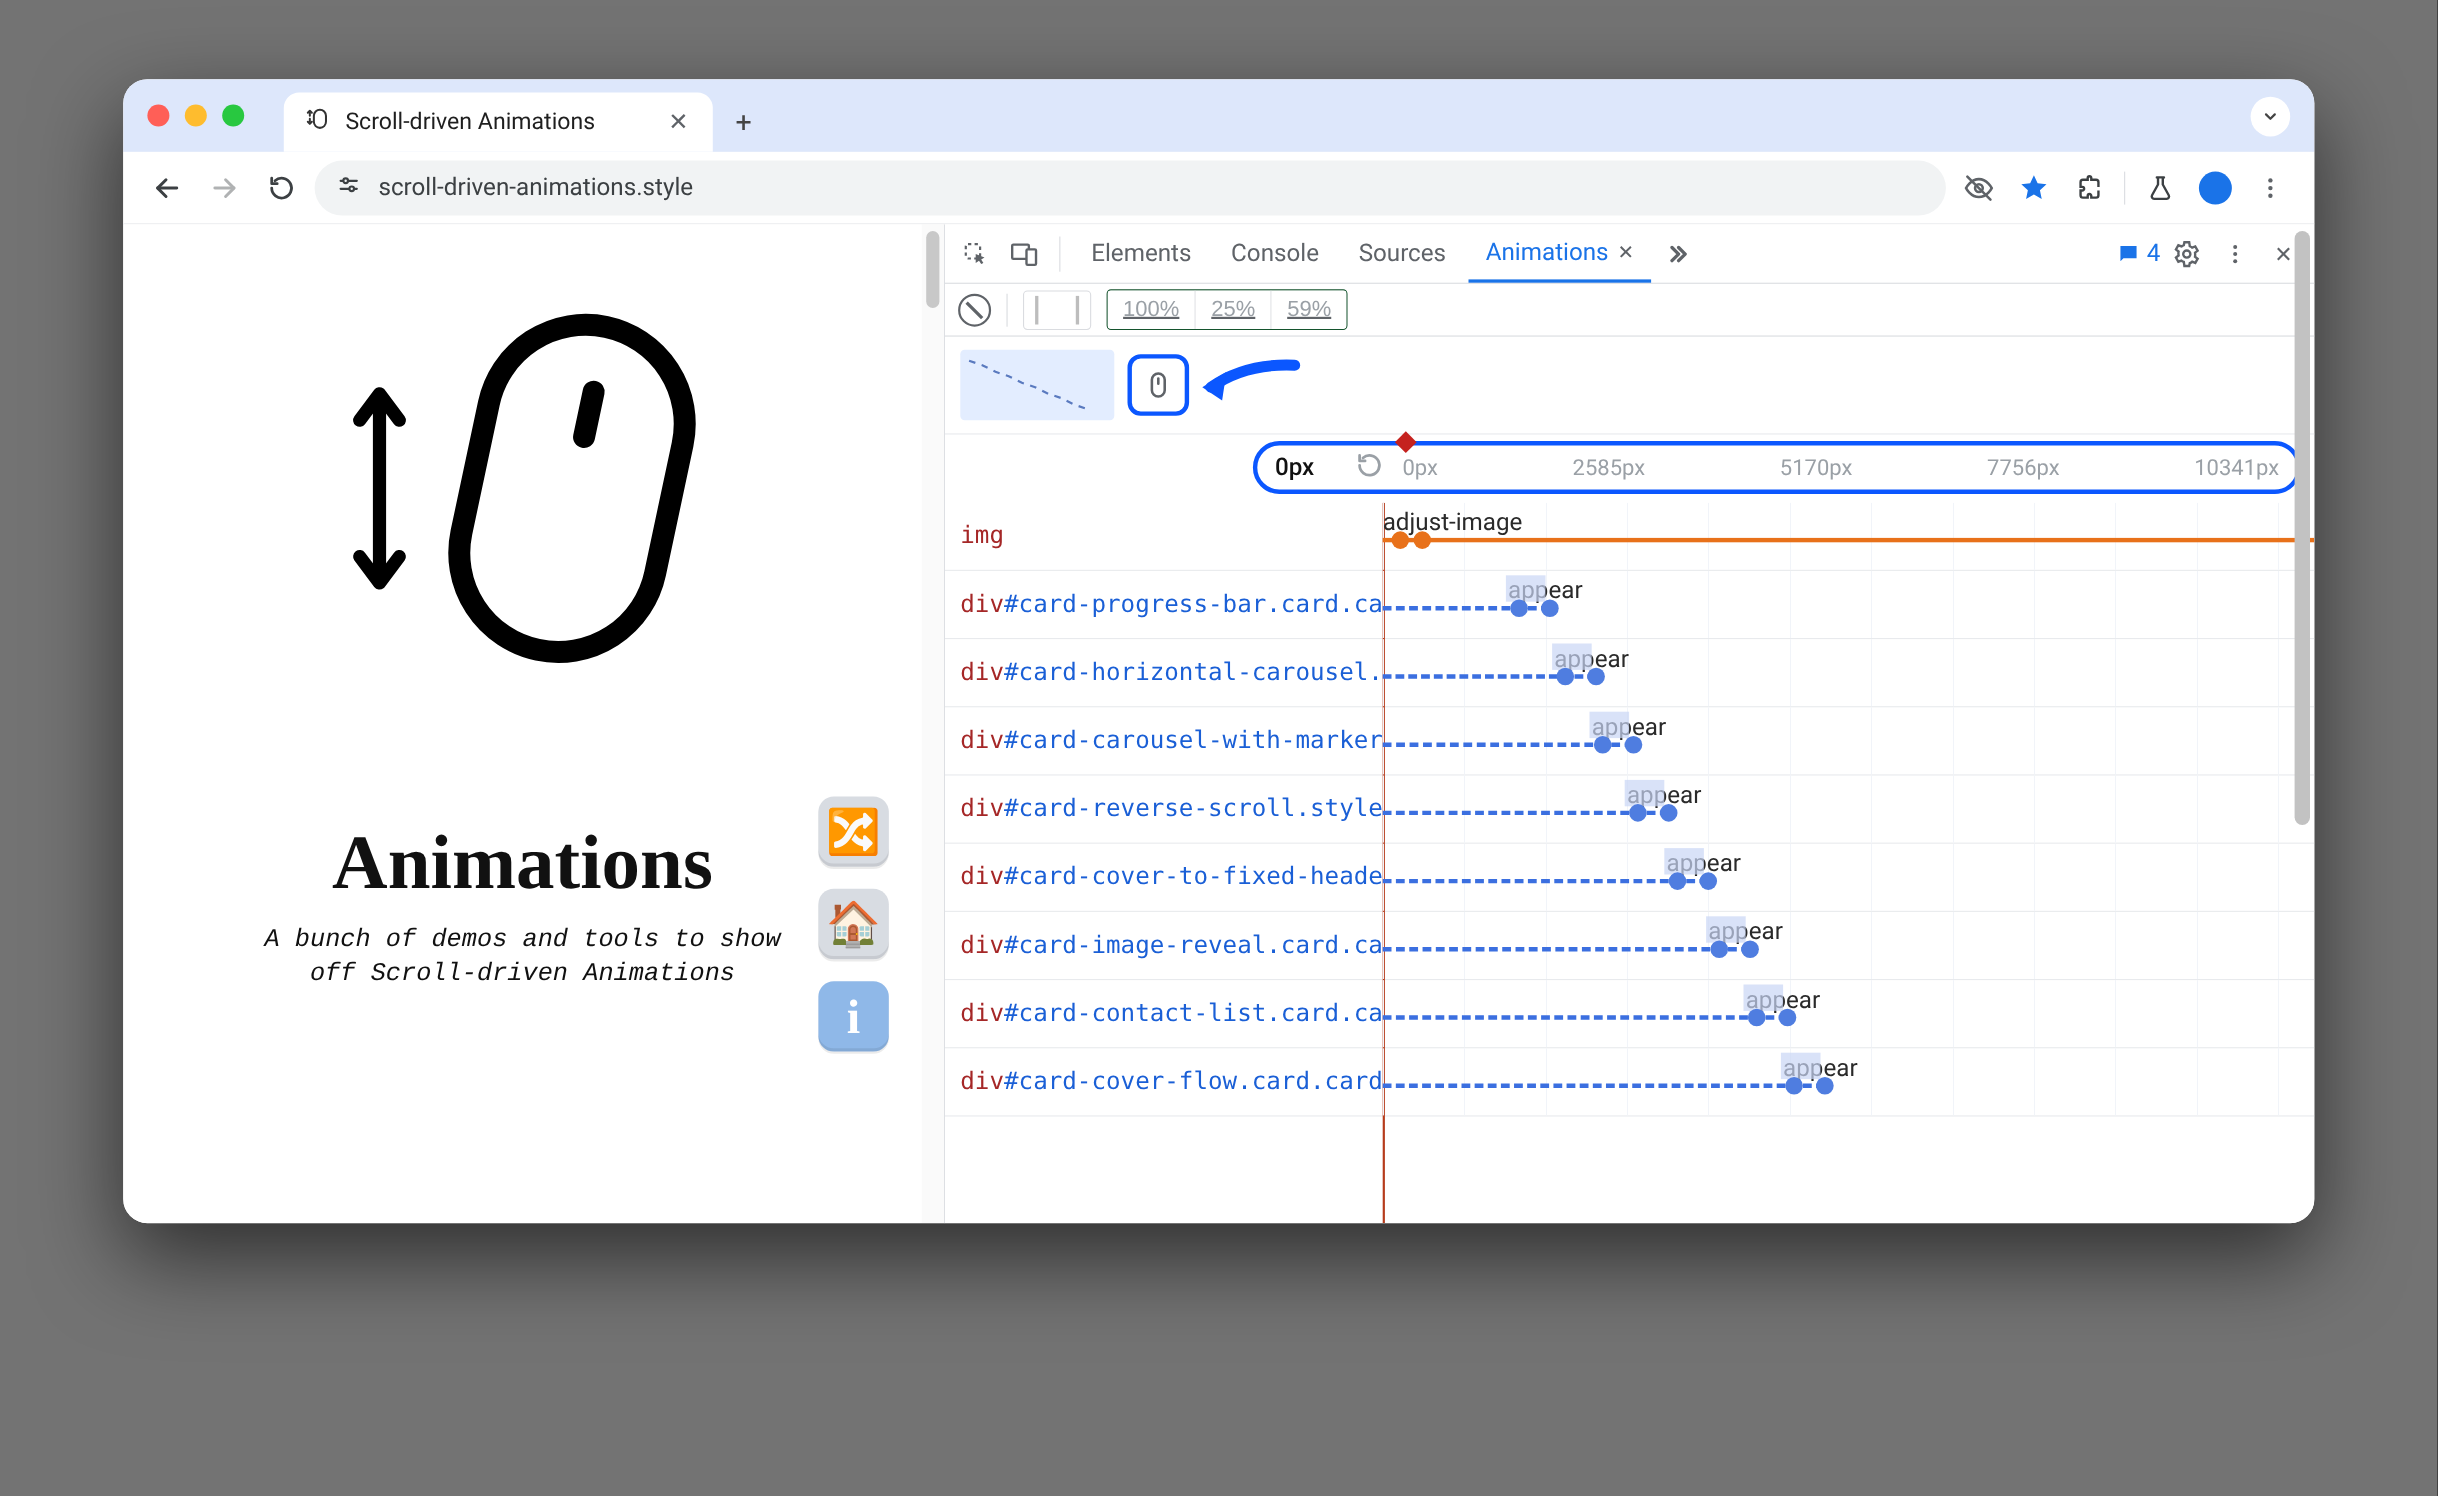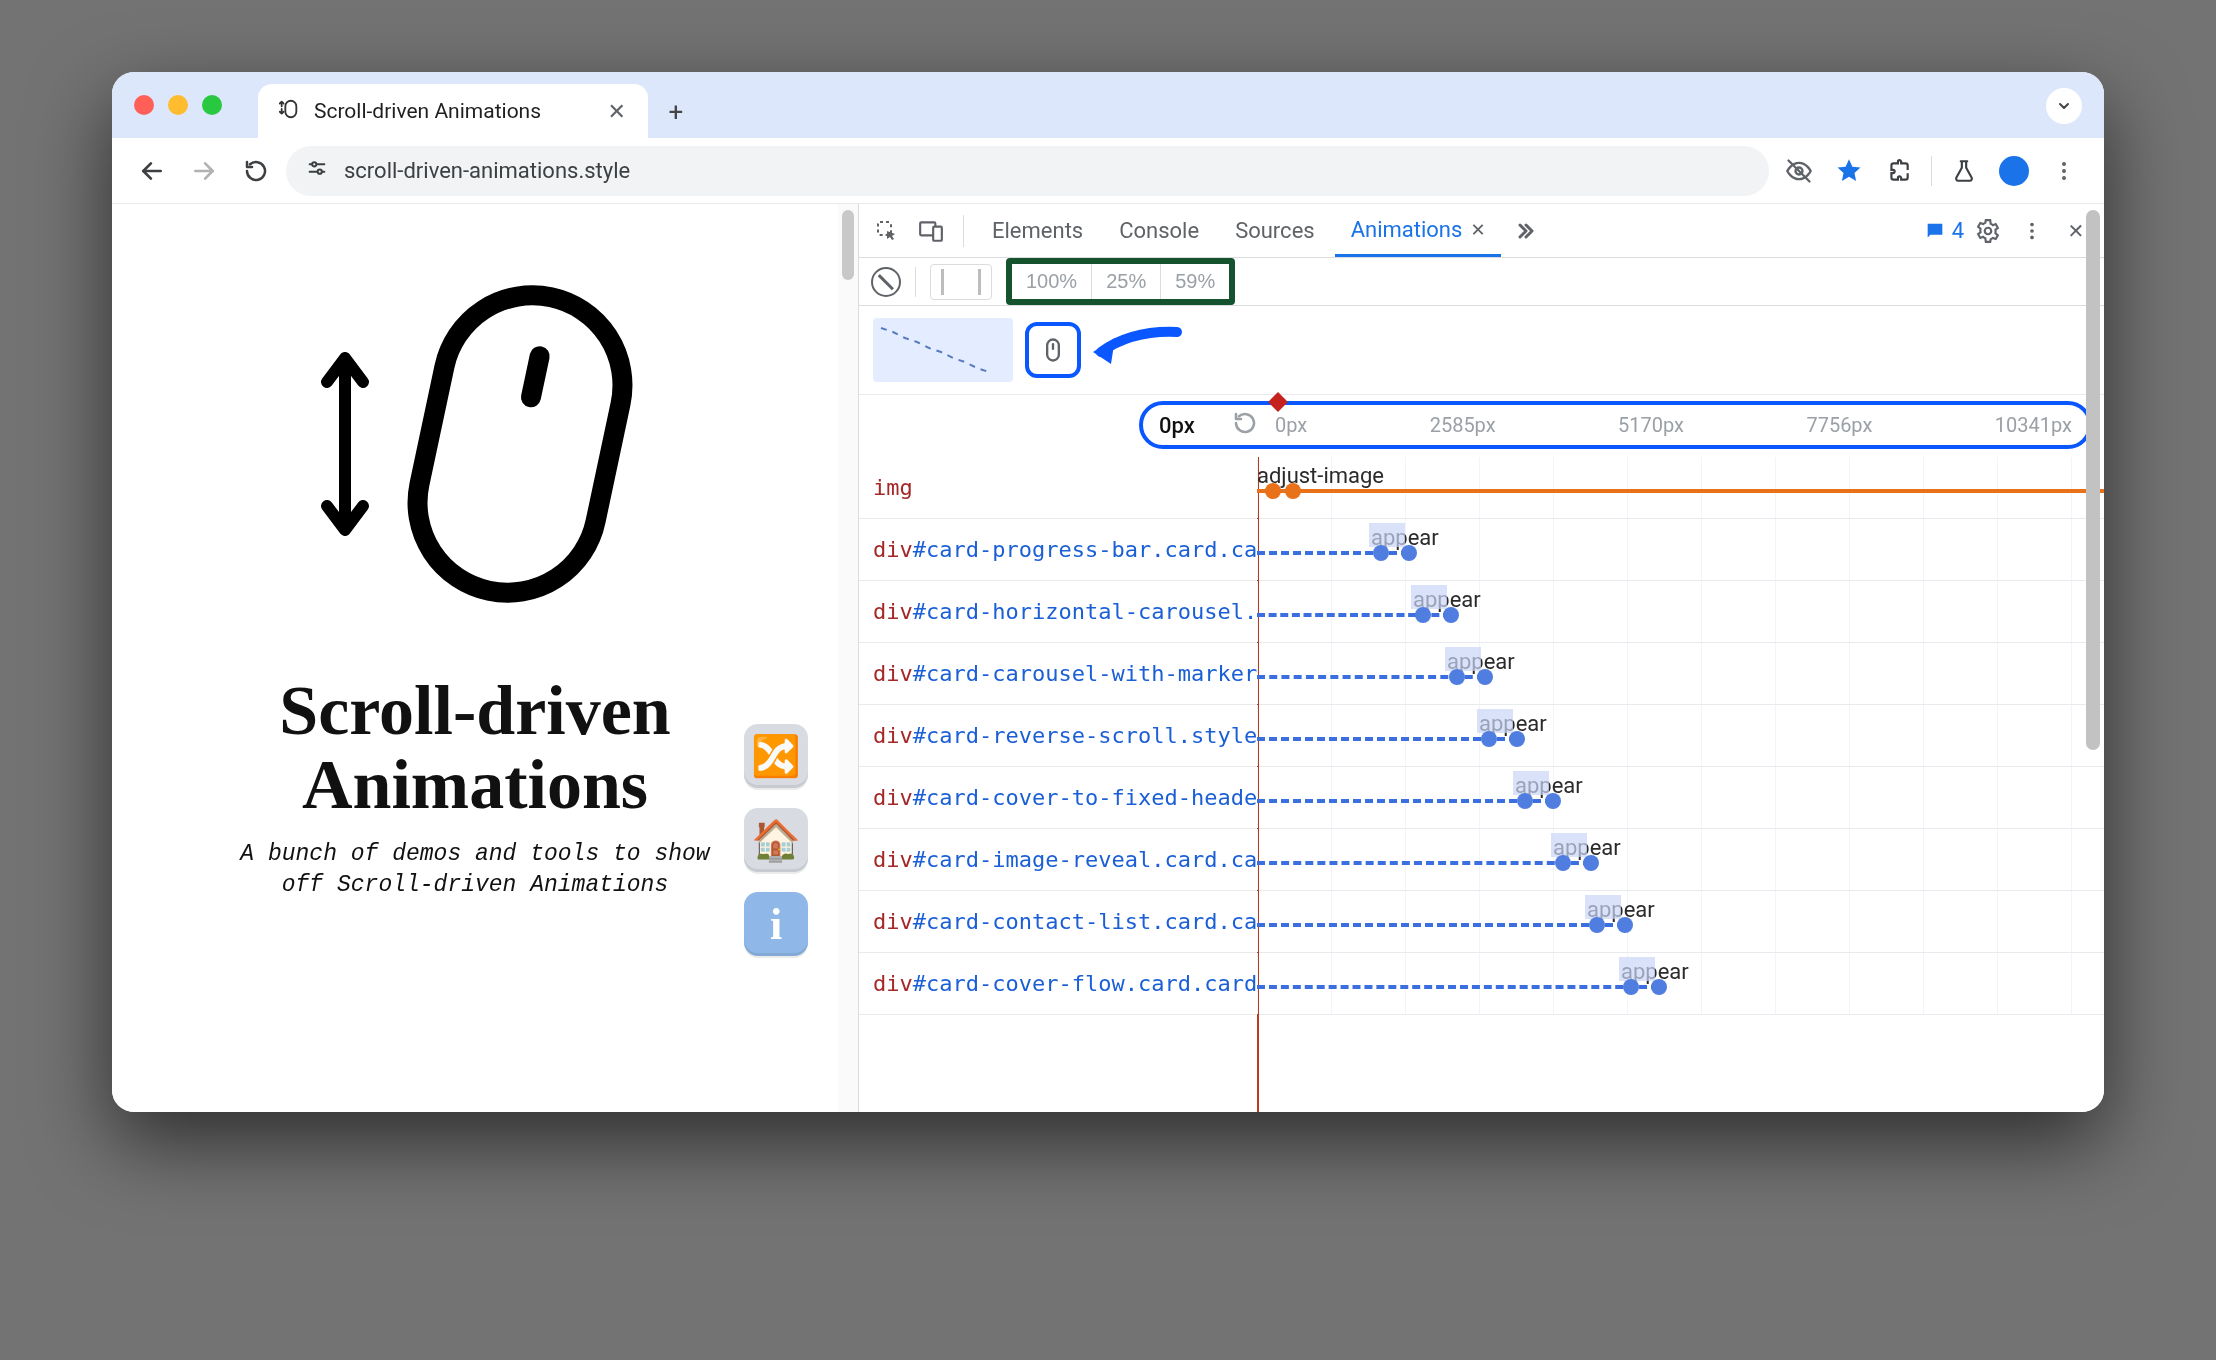--- a/index.html
+++ b/index.html
@@ -71,21 +71,21 @@
   .dt-tab .x { font-size:18px; color:#5f6368; }
   .dt-tabs .spacer { flex:1; }
   .dt-tabs .msg { display:flex; align-items:center; gap:6px; color:#1a73e8; font-size:22px; cursor:pointer; }
 
   .dt-toolbar { height:48px; display:flex; align-items:center; border-bottom:1px solid #dadce0; padding:0 12px; gap:14px; color:#5f6368; }
   .dt-toolbar .circ { width:30px; height:30px; border:2.5px solid #5f6368; border-radius:50%; position:relative; cursor:pointer; }
   .dt-toolbar .circ::after { content:""; position:absolute; left:3px; right:3px; top:50%; height:2.5px; background:#5f6368; transform: translateY(-50%) rotate(45deg); }
   .dt-toolbar .vsep2 { width:1px; height:30px; background:#dadce0; }
   .dt-toolbar .pause { width:26px; height:26px; border-left:3px solid #bdbdbd; border-right:3px solid #bdbdbd; box-sizing:content-box; padding:0 4px; cursor:pointer; }
   .dt-toolbar .pause-wrap { padding:4px 10px; border:1px solid #dadce0; border-radius:4px; display:flex; }
-  .speed { display:flex; border:6px solid #14532d; border-radius:4px; overflow:hidden; }
+  .speed { display:flex; border:1px solid #14532d; border-radius:4px; overflow:hidden;text-decoration:underline; }
   .speed button { border:none; background:#fff; padding:6px 14px; font-size:20px; color:#9aa0a6; cursor:pointer; border-right:1px solid #dadce0; }
   .speed button:last-child { border-right:none; }
 
   .dt-preview { padding:12px 14px 12px 14px; border-bottom:1px solid #e8eaed; display:flex; align-items:center; gap:12px; }
   .preview-strip { width:140px; height:64px; background:#e3edff; border-radius:4px; position:relative; }
   .anim-scroll-btn { width:56px; height:56px; border:4px solid #0b57ff; border-radius:12px; display:flex; align-items:center; justify-content:center; position:relative; cursor:pointer; background:#fff; }
   .anim-scroll-btn svg { width:28px; height:28px; }
   .arrow-callout { position:relative; width:90px; height:44px; }
   .arrow-callout svg { position:absolute; left:-6px; top:-6px; }
 
@@ -238,21 +238,21 @@
               </g>
             </svg>
             <svg width="230" height="340" viewBox="0 0 230 340">
               <g transform="rotate(12 115 170)">
                 <rect x="25" y="20" width="180" height="300" rx="90" fill="none" stroke="#000" stroke-width="20"></rect>
                 <rect x="106" y="70" width="20" height="62" rx="10" fill="#000"></rect>
               </g>
             </svg>
           </div>
           <h1>
-            <span>Scroll-driven</span><br>
+            <br>
             <span>Animations</span>
           </h1>
           <p class="sub" style="max-width:520px;">A bunch of demos and tools to show off Scroll-driven Animations</p>
         </div>
         <div class="floaters">
           <div class="floater">🔀</div>
           <div class="floater">🏠</div>
           <div class="floater info">i</div>
         </div>
       </div>

